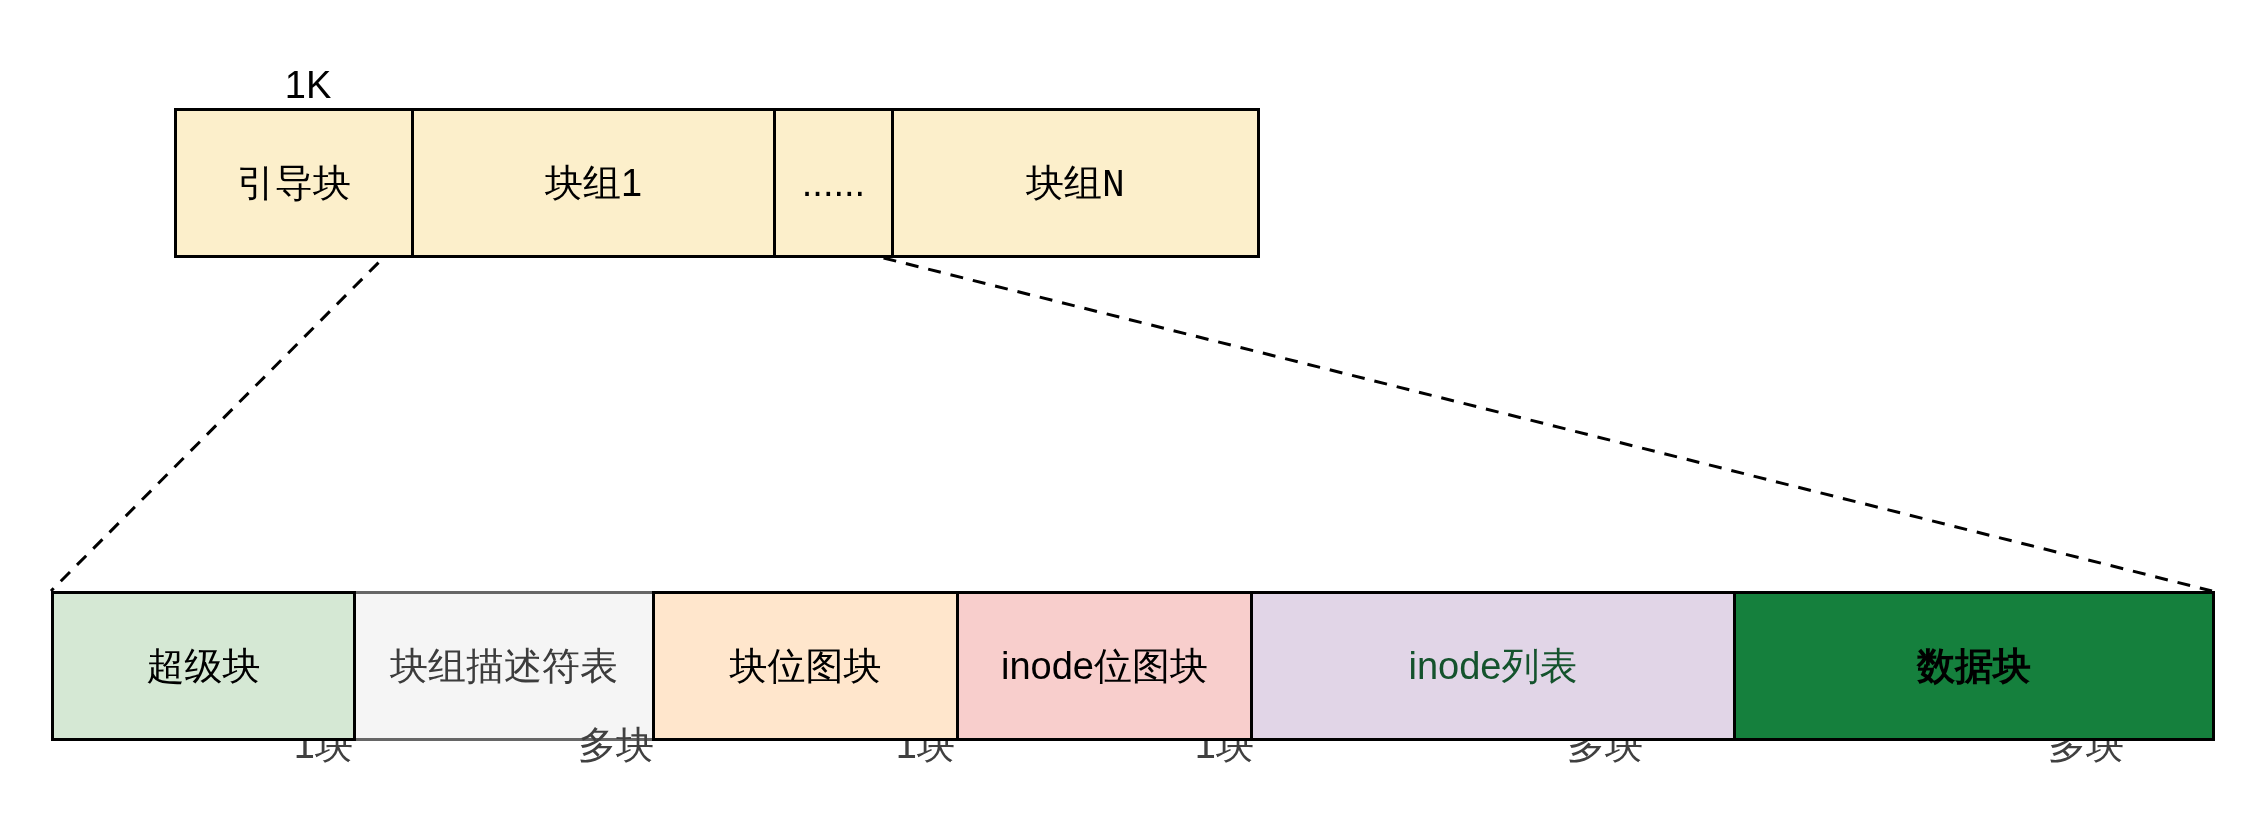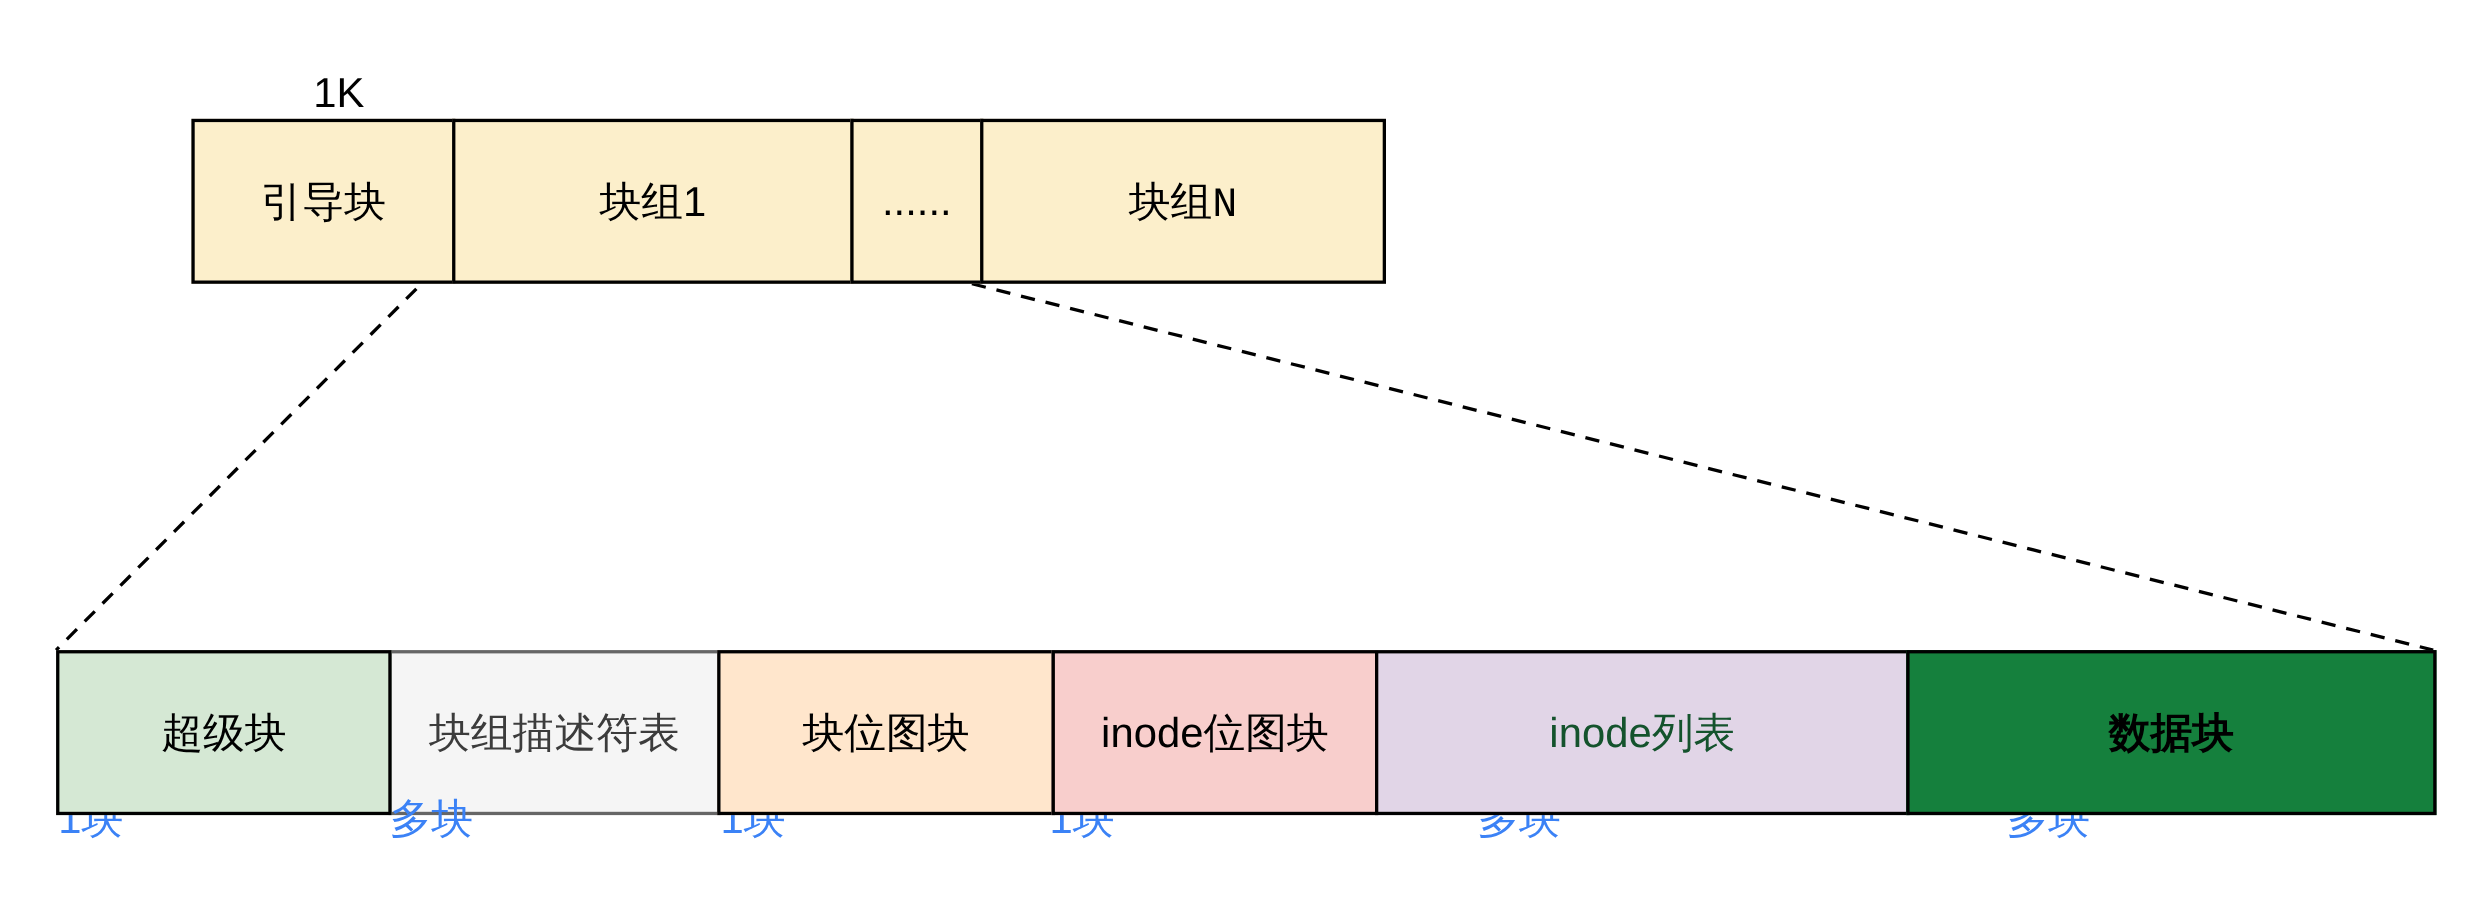--- a/index.html
+++ b/index.html
@@ -59,22 +59,22 @@
     stroke-width: 3;
     stroke-dasharray: 13 10;
     fill: none;
   }
   .caption {
     position: absolute;
     top: 722px;
     width: 300px;
     font-size: 38px;
     line-height: 46px;
-    color: #3b82f6;
-    text-align: left;
+    color: #404040;
+    text-align: right;
     white-space: nowrap;
   }
 </style>
 </head>
 <body>
 
 <div class="canvas">
 
   <div class="size-label">1K</div>
 

